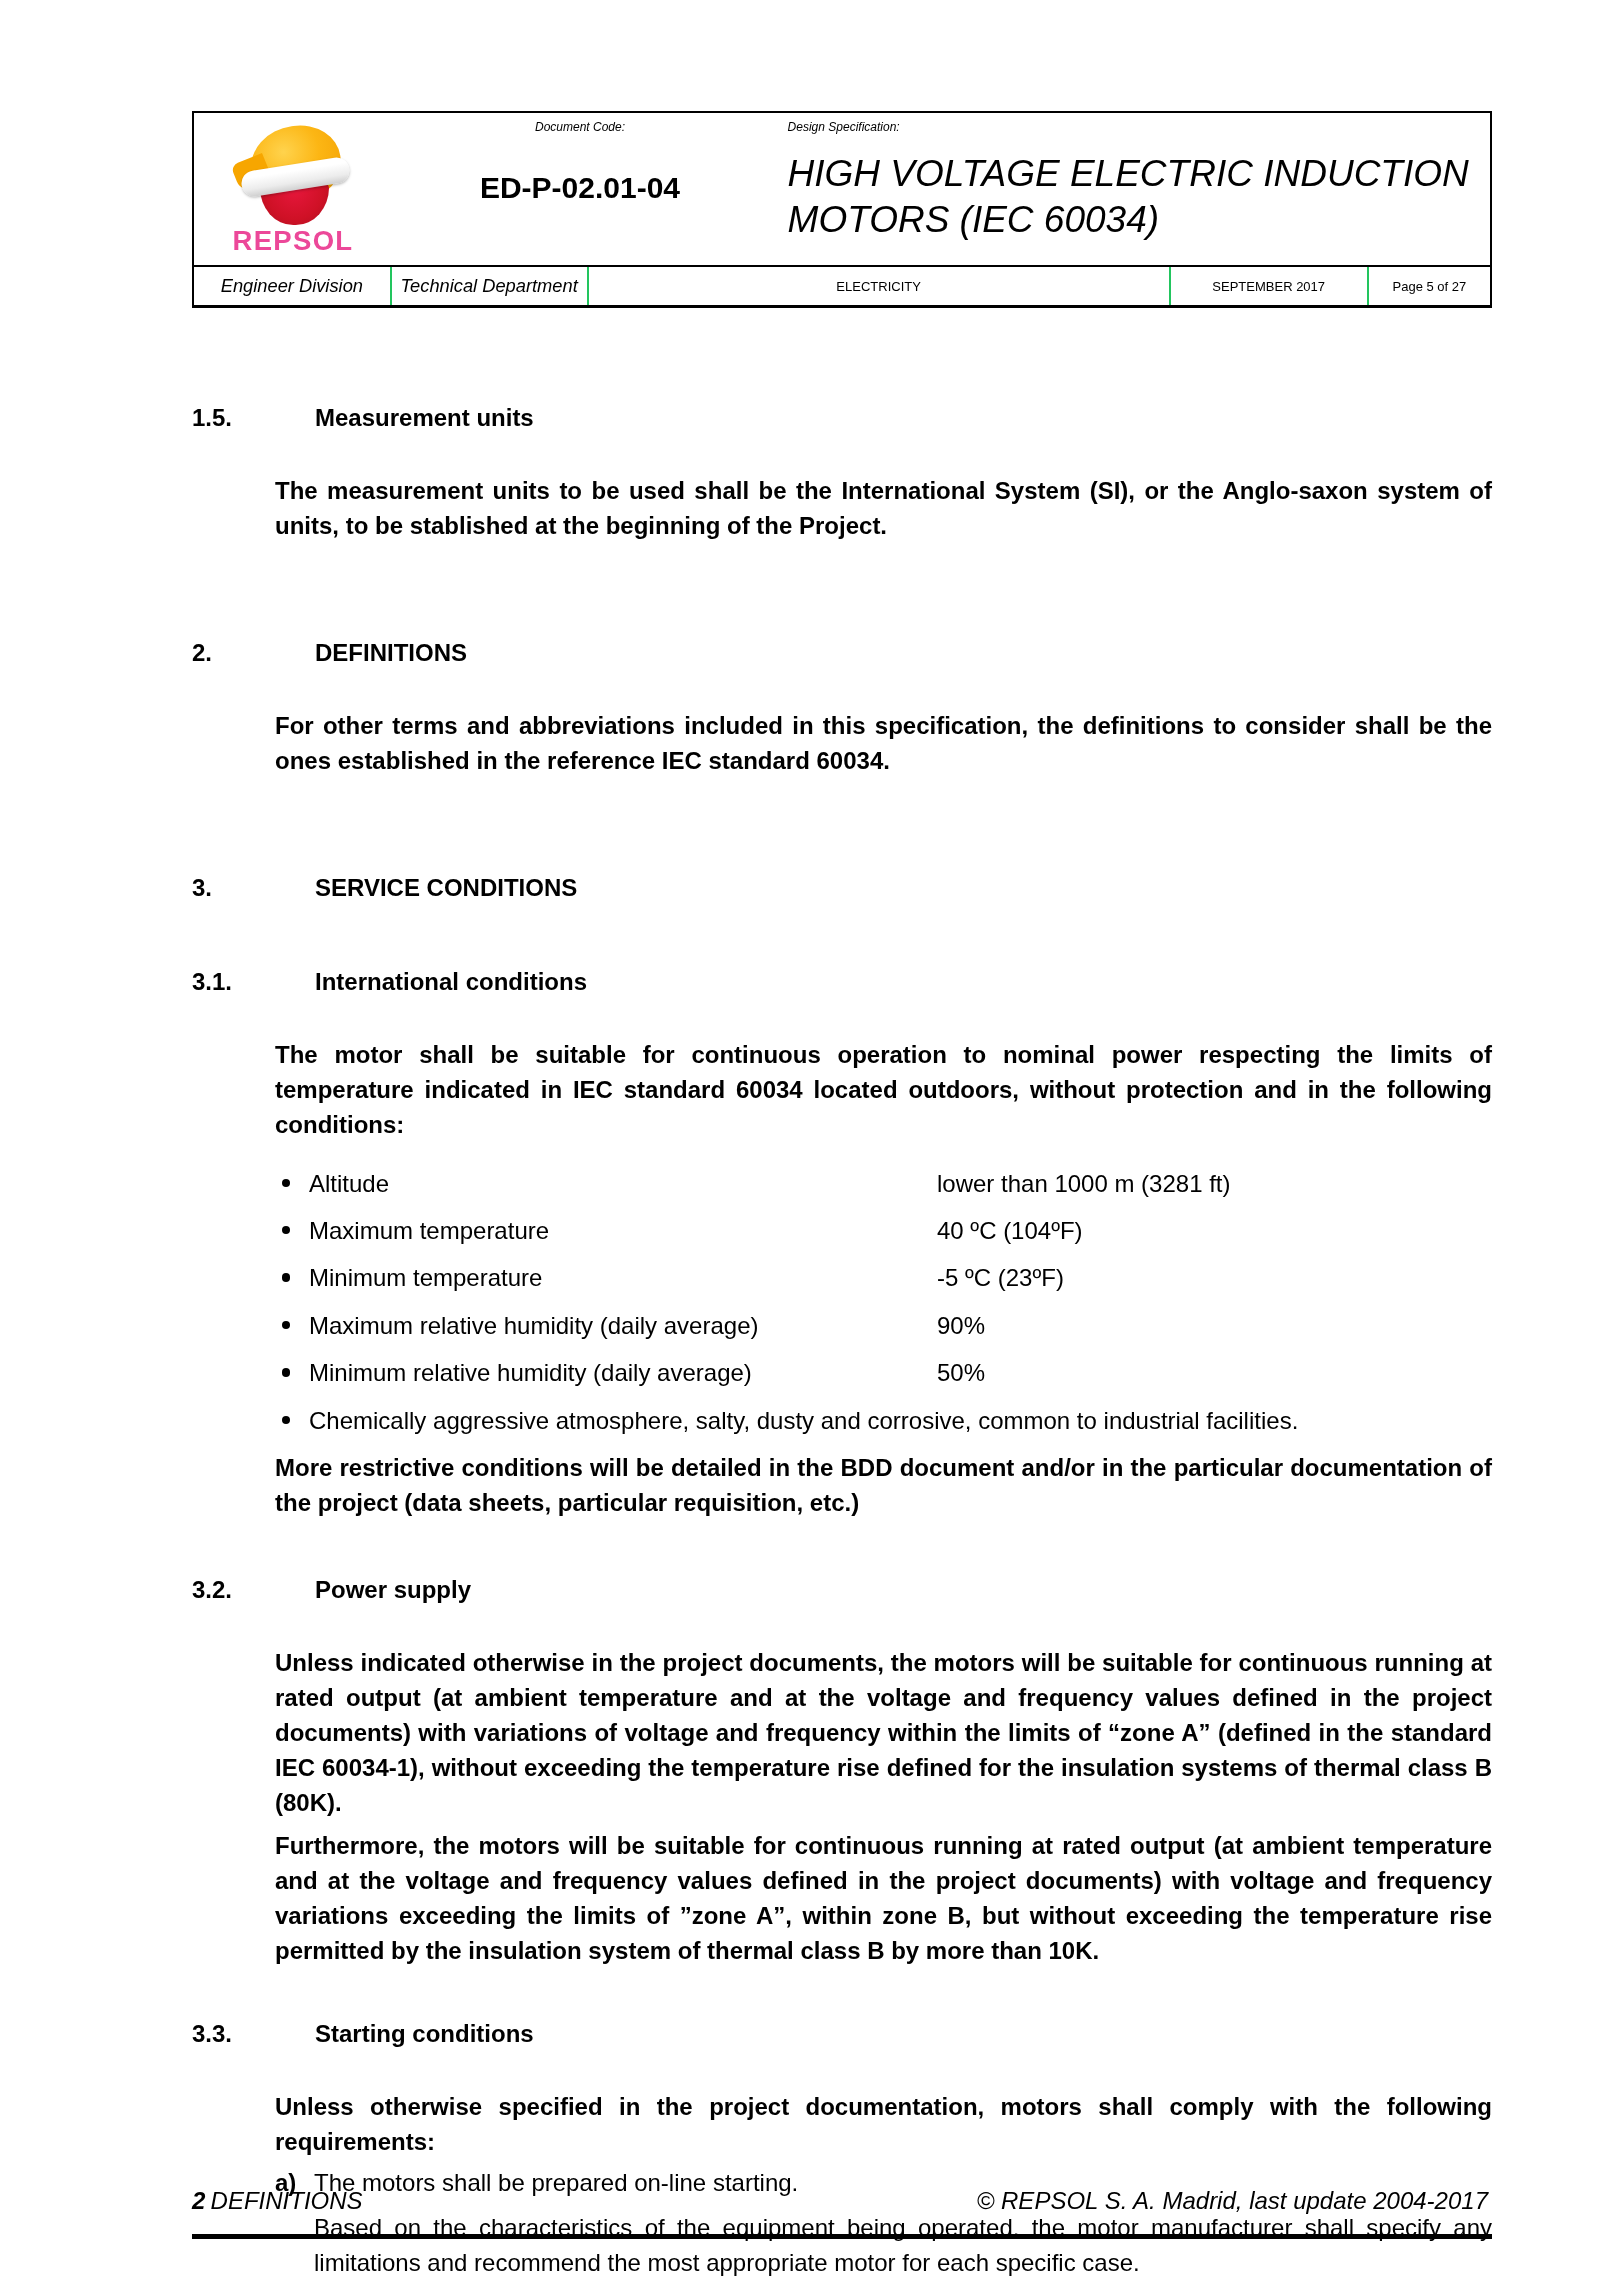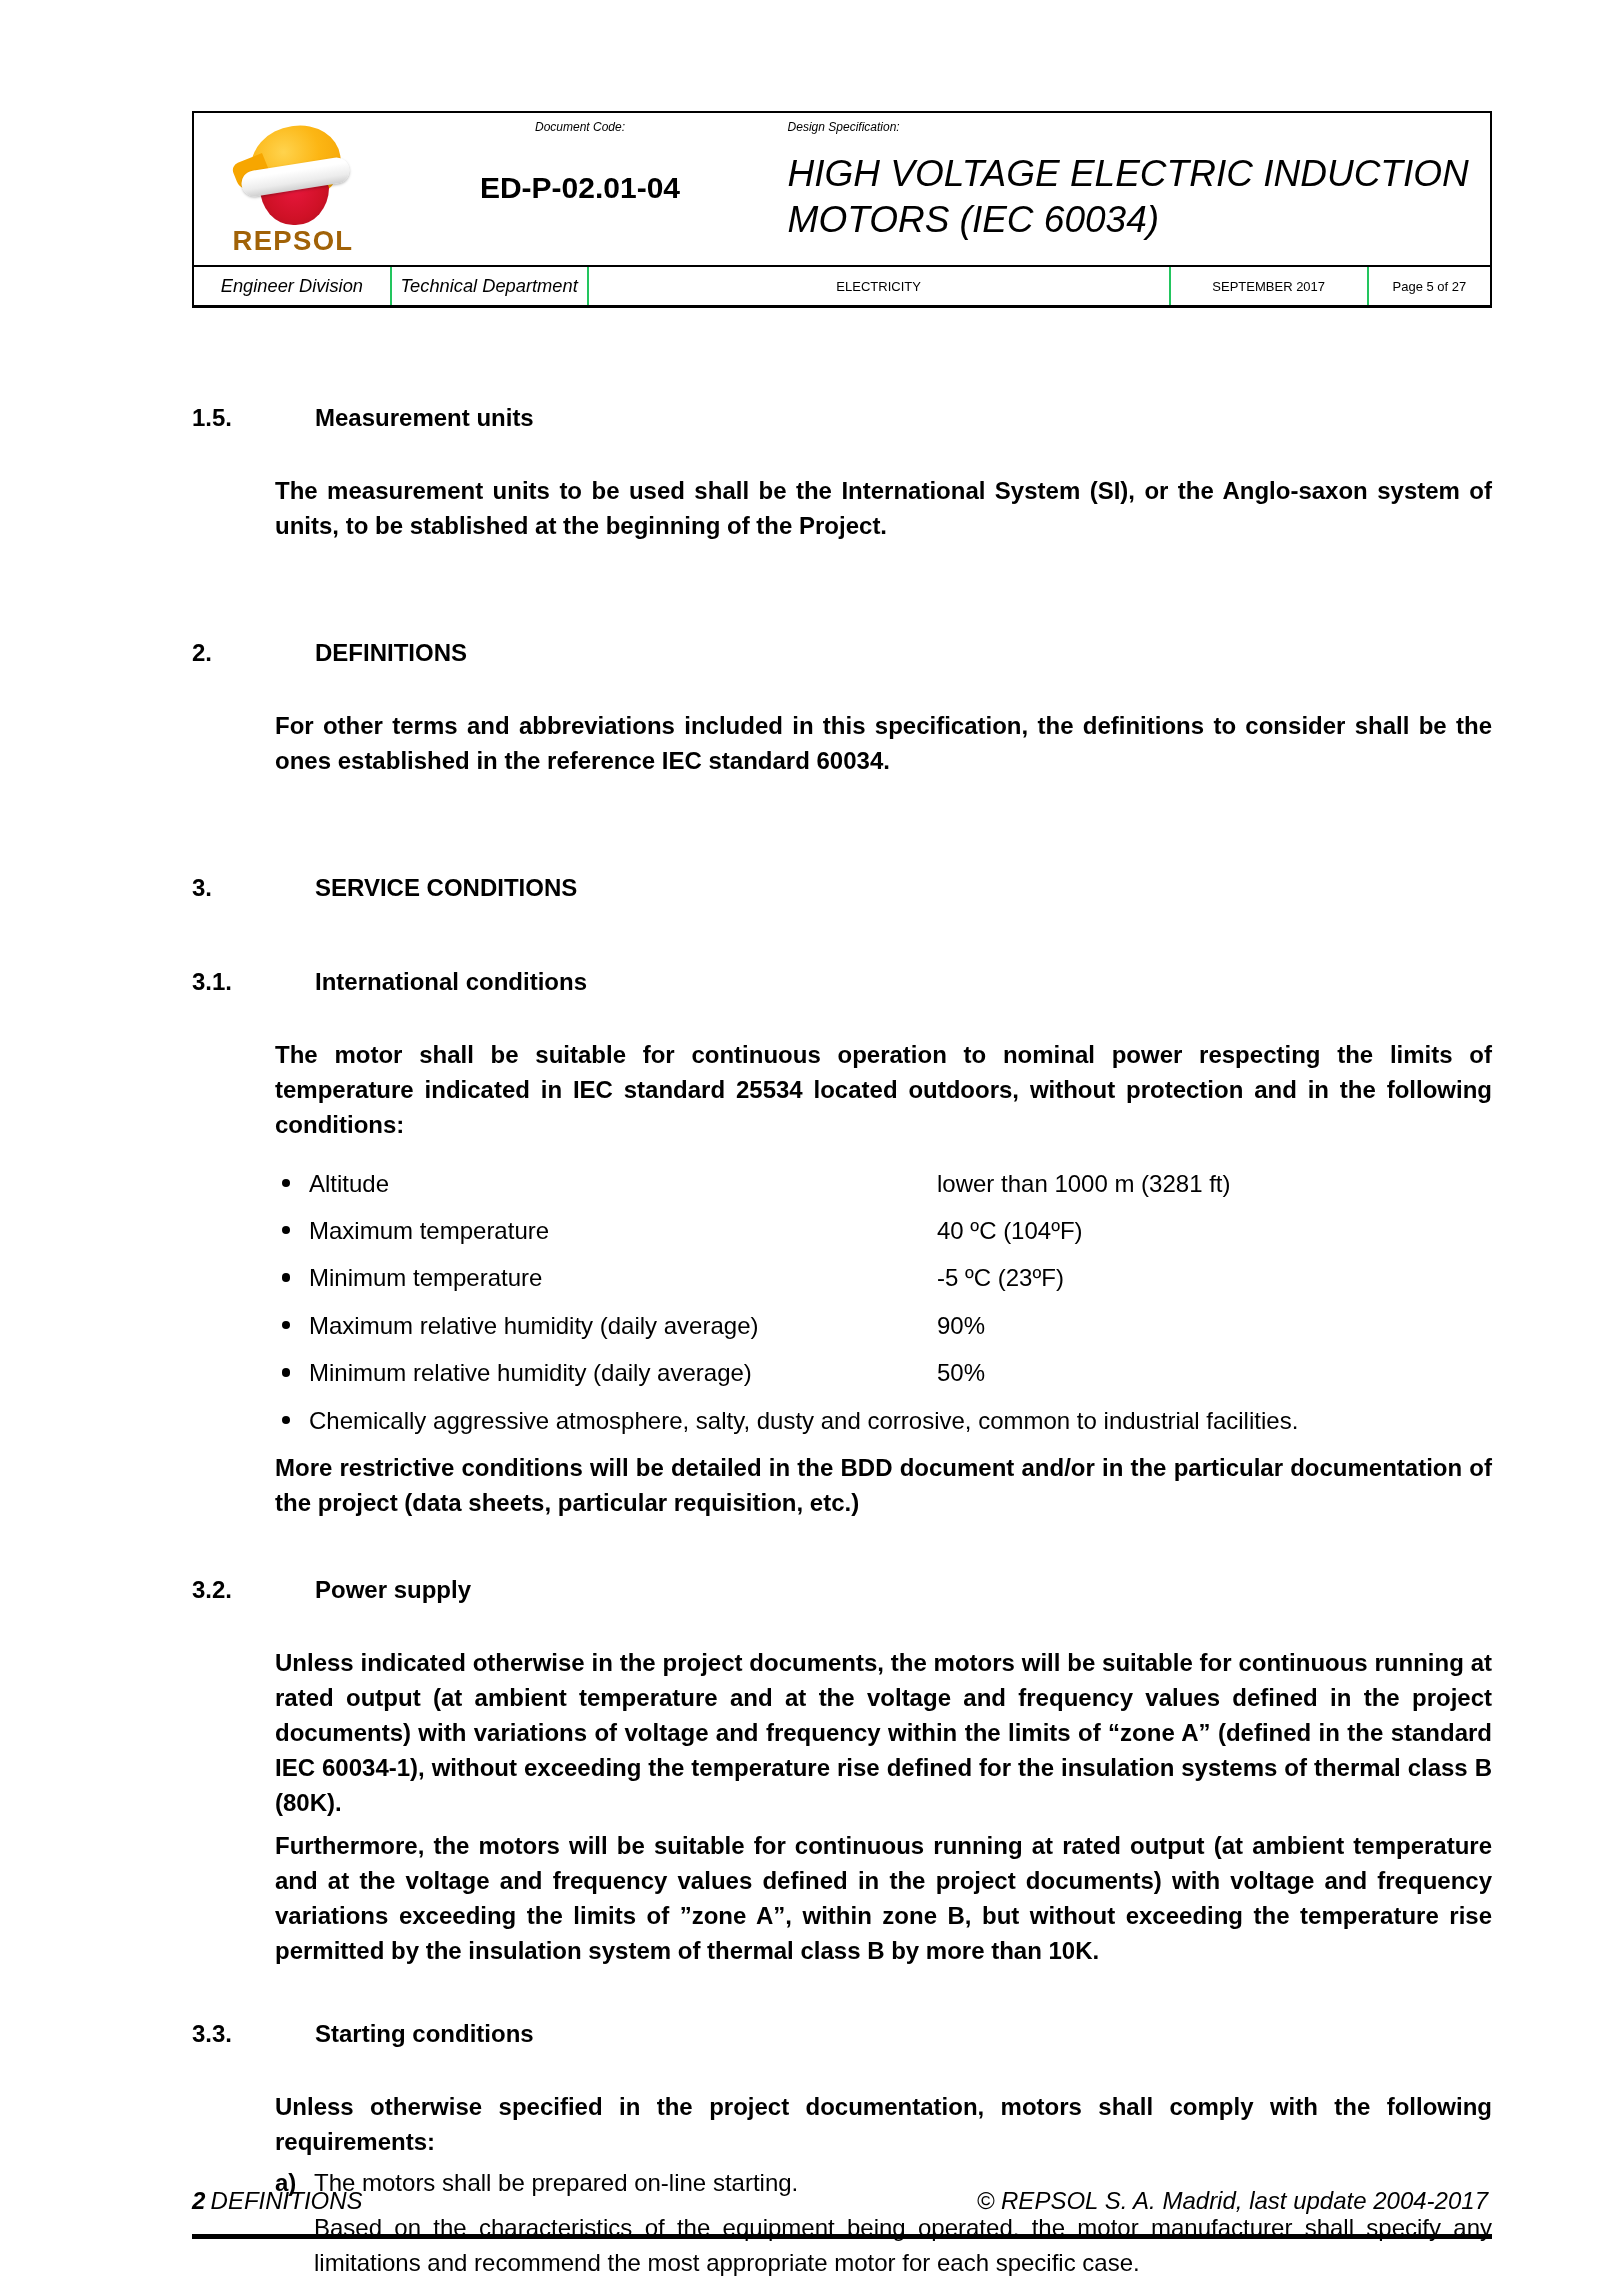--- a/index.html
+++ b/index.html
@@ -22,21 +22,21 @@
     background:radial-gradient(ellipse at 38% 32%, #ffd34d 0%, #fcb614 45%, #f29e00 100%);
     border-radius:52% 48% 50% 50%; transform:rotate(-8deg); }
   .logo-sun::before { content:""; position:absolute; left:-17px; top:26px; width:34px; height:30px;
     background:#f7a600; border-radius:7.9px 0 2.6px 13px; transform:rotate(-14deg); }
   .logo-red { position:absolute; left:26px; top:58px; width:69px; height:42px;
     background:radial-gradient(ellipse at 50% 10%, #e8173d 0%, #cf1126 60%, #a90e1f 100%);
     border-radius:6.5px 6.5px 35px 35px / 5.2px 5.2px 39px 39px; }
   .logo-band { position:absolute; left:6.5px; top:39px; width:109px; height:26px;
     background:linear-gradient(180deg, #ffffff 25%, #ececec 70%, #cfcfcf 100%);
     border-radius:13px; transform:rotate(-9deg); box-shadow:0 1.3px 2.6px rgba(0,0,0,0.25); }
-  .logo-word { text-align:center; font-weight:bold; font-size:27.5px; letter-spacing:1.3px; color:#a16207; }
+  .logo-word { text-align:center; font-weight:bold; font-size:27.5px; letter-spacing:1.3px; color:#ec4899; }
 
   .hdr-code-cell { text-align:center; padding-top:6.5px; }
   .cell-label { font-style:italic; font-size:12px; }
   .doc-code { font-weight:bold; font-size:30px; margin-top:37px; }
 
   .hdr-spec-cell { padding:6.5px 13px 0 19.6px; }
   .doc-title { font-style:italic; font-size:37px; line-height:46px; margin-top:17px; }
 
   .hdr-row2 { display:grid; grid-template-columns:15.1% 15.2% 44.9% 15.3% 1fr;
     border-top:2.6px solid #000; height:38px; }
@@ -124,21 +124,21 @@
 
   <div class="heading m-h3">
     <span class="h-num">3.</span>
     <span>SERVICE CONDITIONS</span>
   </div>
 
   <div class="heading m-h31">
     <span class="h-num">3.1.</span>
     <span>International conditions</span>
   </div>
-  <p class="para">The motor shall be suitable for continuous operation to nominal power respecting the limits of temperature indicated in IEC standard 25534 located outdoors, without protection and in the following conditions:</p>
+  <p class="para">The motor shall be suitable for continuous operation to nominal power respecting the limits of temperature indicated in IEC standard 60034 located outdoors, without protection and in the following conditions:</p>
 
   <div class="bullets">
     <div class="bullet-row">
       <span>Altitude</span>
       <span class="bullet-value">lower than 1000 m (3281 ft)</span>
     </div>
     <div class="bullet-row">
       <span>Maximum temperature</span>
       <span class="bullet-value">40 ºC (104ºF)</span>
     </div>

